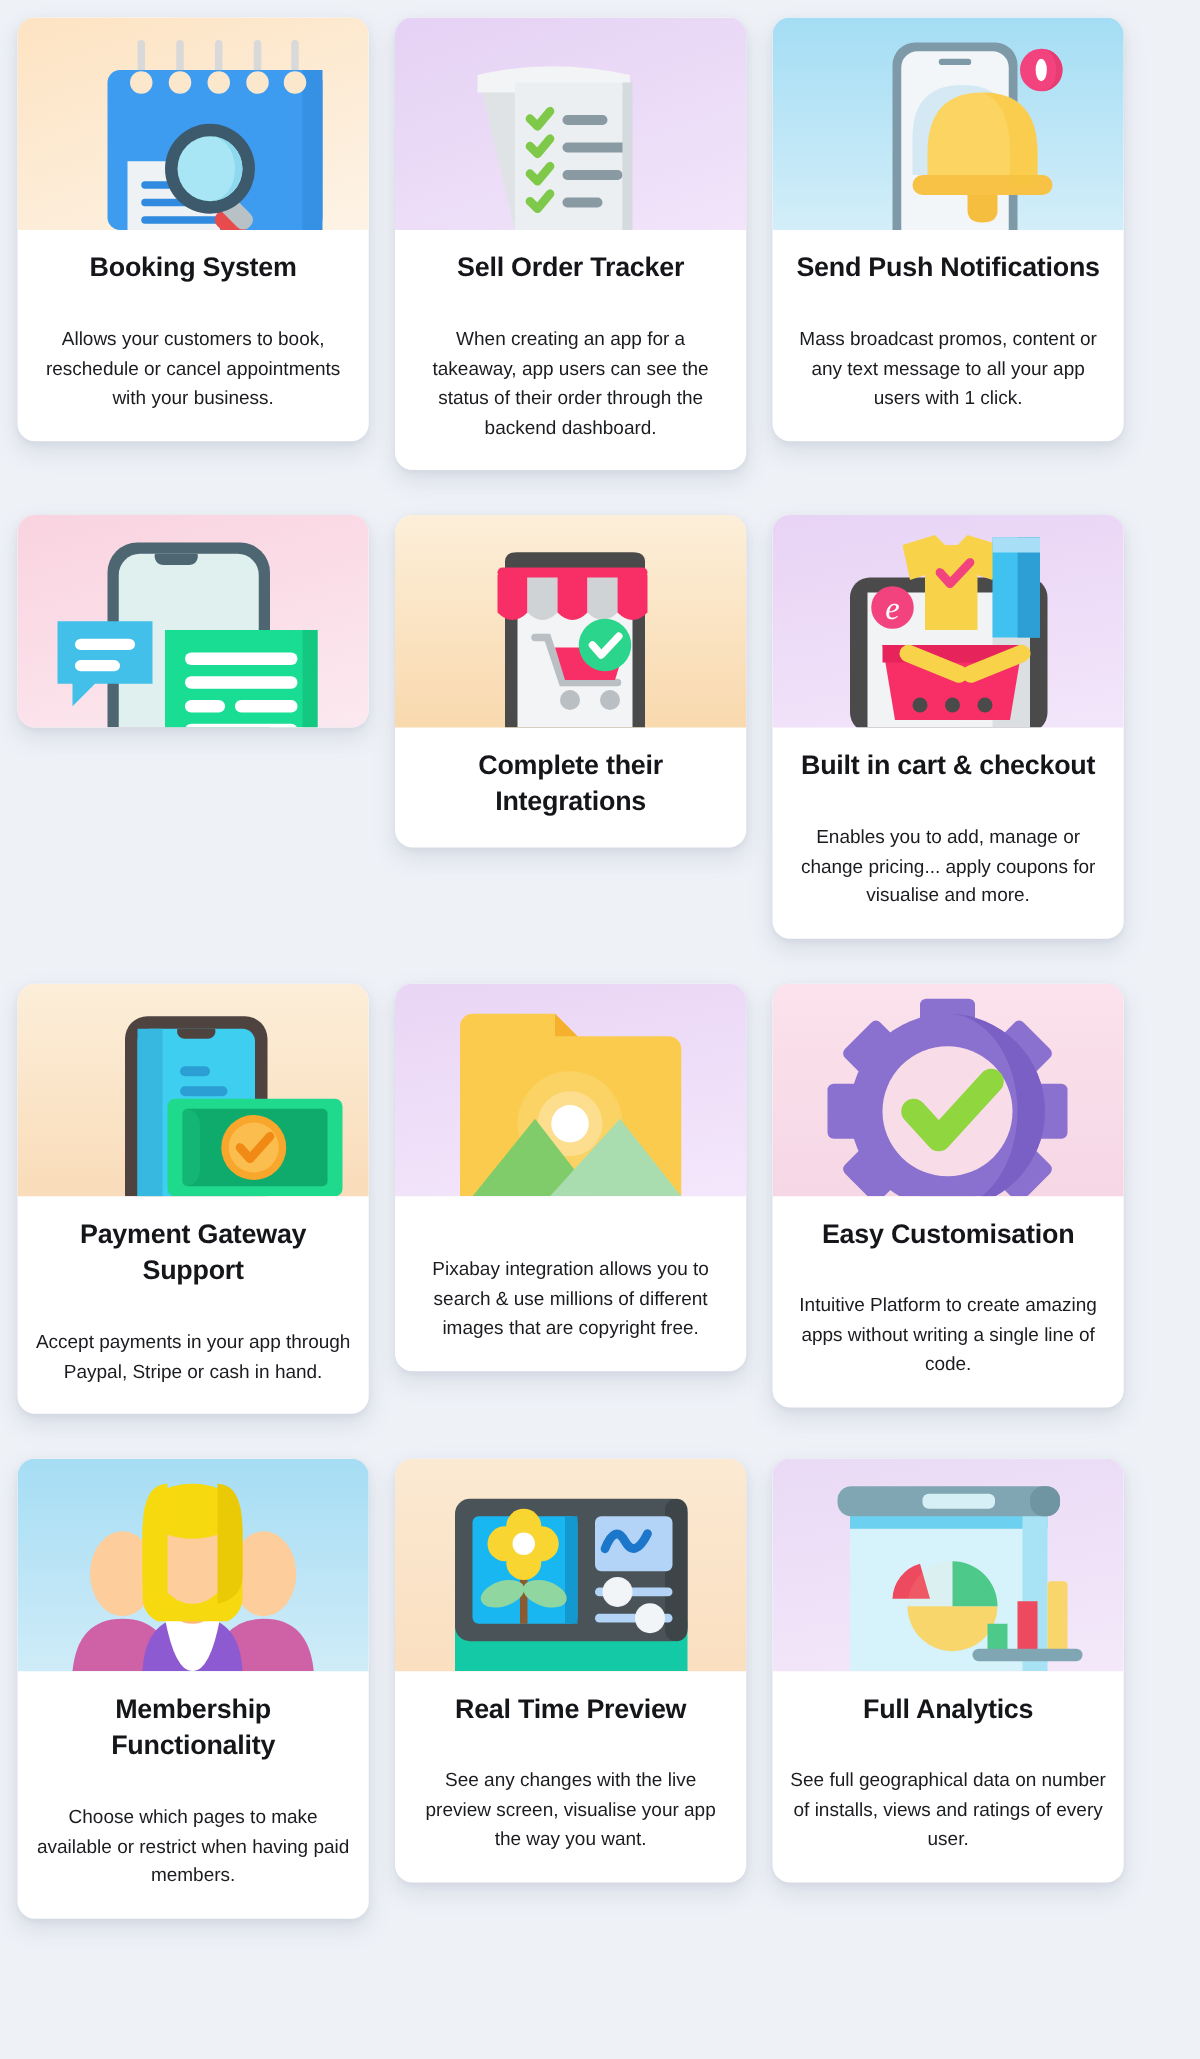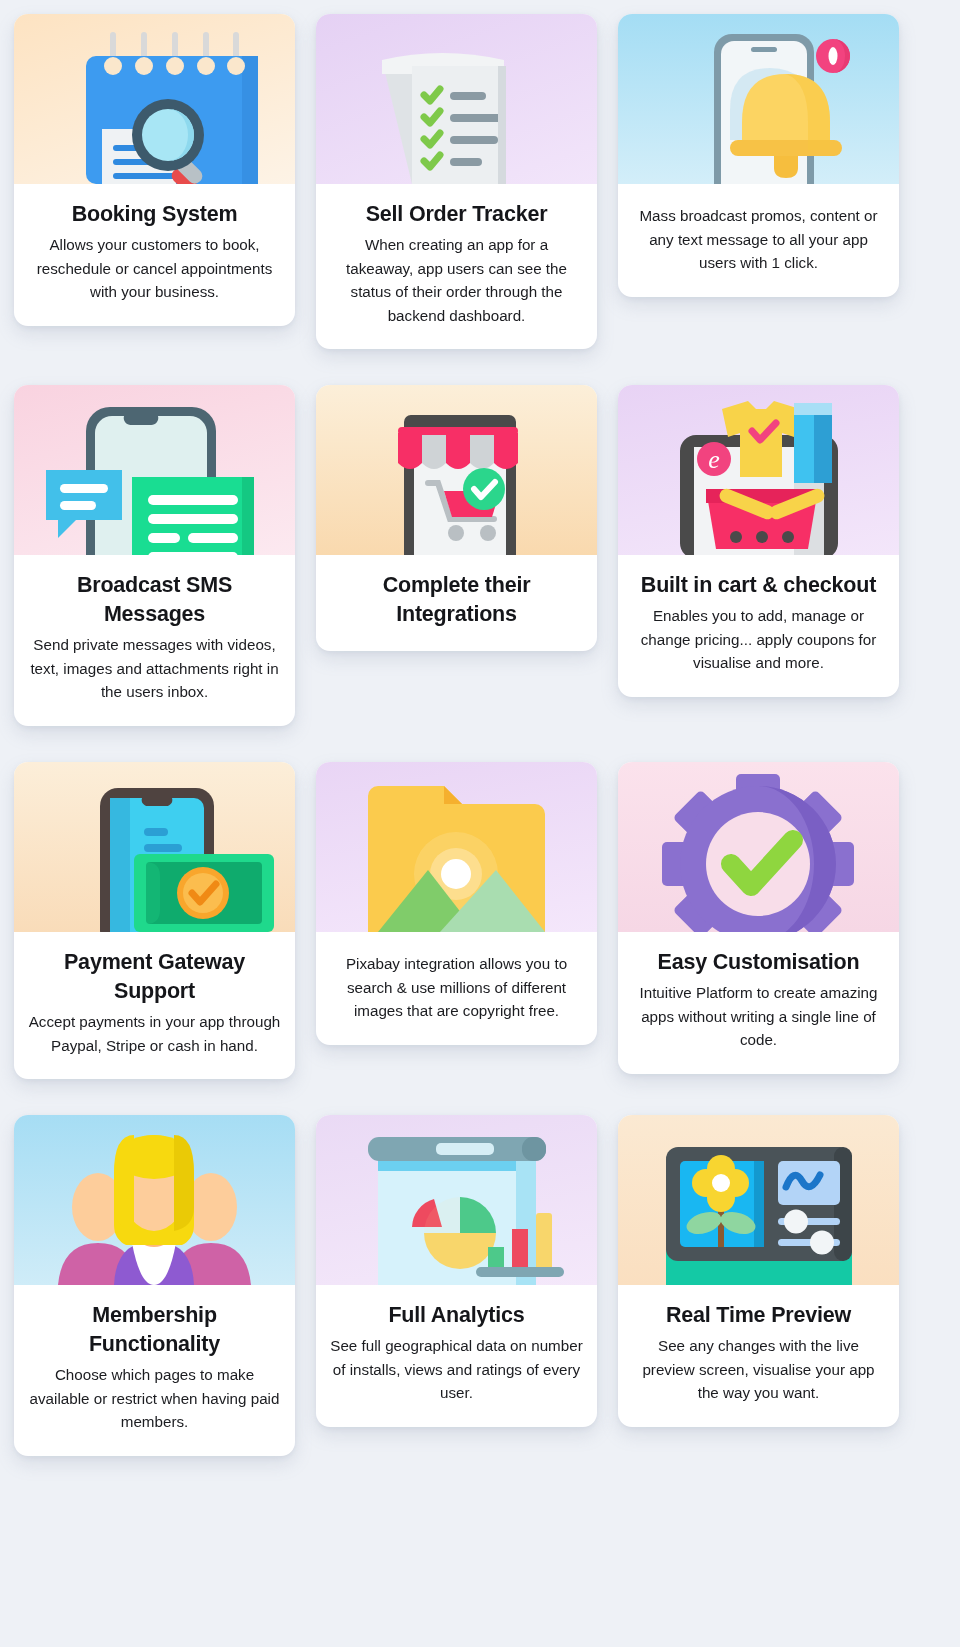--- a/index.html
+++ b/index.html
@@ -35,21 +35,21 @@
     text-align: center;
   }
   .card-title {
     font-size: 21.5px;
     font-weight: bold;
     color: #15161a;
     line-height: 1.35;
     letter-spacing: -0.2px;
   }
   .card-desc {
-    margin-top: 4px;
+    margin-top: 31px;
     font-size: 15.2px;
     color: #1b1c20;
     line-height: 1.55;
   }
   svg.art { position: absolute; left: 0; top: 0; width: 100%; height: 100%; display: block; }
 </style>
 </head>
 <body>
 
 <div class="grid">
@@ -129,20 +129,21 @@
         <rect x="112" y="126" width="112" height="16" rx="8" fill="#f7c246"></rect>
         <path d="M156 142 h24 v12 q0 10 -12 10 q-12 0 -12 -10 z" fill="#f6be3e"></path>
         <path d="M168 60 q44 0 44 48 v28 h-22 v-28 q0 -40 -22 -48" fill="#f7c73f" opacity="0.55"></path>
         <circle cx="215" cy="42" r="17" fill="#f2437f"></circle>
         <circle cx="215" cy="42" r="17" fill="none"></circle>
         <ellipse cx="215" cy="42" rx="4.5" ry="9" fill="#ffffff"></ellipse>
         <path d="M215 25 a17 17 0 0 1 0 34 a12 17 0 0 0 0 -34" fill="#e83a73"></path>
       </svg>
     </div>
     <div class="card-body">
+      <div class="card-title">Send Push Notifications</div>
       <div class="card-desc">Mass broadcast promos, content or any text message to all your app users with 1 click.</div>
     </div>
   </div>
 
   <div class="card">
     <div class="card-media" style="background:linear-gradient(165deg,#f9d3e0,#fce9f0);">
       <svg class="art" viewBox="0 0 281 170">
         <rect x="72" y="22" width="130" height="175" rx="24" fill="#4d6672"></rect>
         <rect x="81" y="31" width="112" height="157" rx="17" fill="#dff0ef"></rect>
         <path d="M110 31 h34 a7 7 0 0 1 -7 9 h-20 a7 7 0 0 1 -7 -9 z" fill="#4d6672"></path>
@@ -154,24 +155,20 @@
         <path d="M118 92 h122 v86 h-122 z" fill="#19dd92"></path>
         <path d="M228 92 h12 v86 h-12 z" fill="#14c882"></path>
         <g fill="#ffffff">
           <rect x="134" y="110" width="90" height="10" rx="5"></rect>
           <rect x="134" y="129" width="90" height="10" rx="5"></rect>
           <rect x="134" y="148" width="32" height="10" rx="5"></rect>
           <rect x="174" y="148" width="50" height="10" rx="5"></rect>
           <rect x="134" y="167" width="90" height="10" rx="5"></rect>
         </g>
       </svg>
-    </div>
-    <div class="card-body">
-      <div class="card-title">Broadcast SMS Messages</div>
-      <div class="card-desc">Send private messages with videos, text, images and attachments right in the users inbox.</div>
     </div>
   </div>
 
   <div class="card">
     <div class="card-media" style="background:linear-gradient(180deg,#fcefd9,#f9d9ae);">
       <svg class="art" viewBox="0 0 281 170">
         <rect x="88" y="30" width="112" height="150" rx="10" fill="#4a4a4a"></rect>
         <rect x="98" y="46" width="92" height="134" fill="#f2f4f5"></rect>
         <rect x="88" y="30" width="112" height="16" rx="7" fill="#4a4a4a"></rect>
         <g>
@@ -313,47 +310,20 @@
         <path d="M100 60 q0 -40 40 -40 q40 0 40 40 v50 q0 14 -12 20 h-56 q-12 -6 -12 -20 z" fill="#f7d90f"></path>
         <ellipse cx="140" cy="78" rx="31" ry="38" fill="#fdcd9b"></ellipse>
         <path d="M104 52 q8 -32 36 -32 q28 0 36 32 q-16 12 -36 12 q-20 0 -36 -12 z" fill="#f7d90f"></path>
         <path d="M100 58 q0 -38 20 -38 v96 q-20 -4 -20 -24 z" fill="#f7d90f"></path>
         <path d="M180 58 q0 -38 -20 -38 v96 q20 -4 20 -24 z" fill="#eaca06"></path>
       </svg>
     </div>
     <div class="card-body">
       <div class="card-title">Membership Functionality</div>
       <div class="card-desc">Choose which pages to make available or restrict when having paid members.</div>
-    </div>
-  </div>
-
-  <div class="card">
-    <div class="card-media" style="background:linear-gradient(170deg,#eadaf5,#f4e8fa);">
-      <svg class="art" viewBox="0 0 281 170">
-        <rect x="62" y="42" width="158" height="128" fill="#d6f2fb"></rect>
-        <rect x="62" y="42" width="158" height="14" fill="#6cd0f0"></rect>
-        <rect x="200" y="42" width="20" height="128" fill="#a8e3f5"></rect>
-        <rect x="52" y="22" width="178" height="24" rx="11" fill="#7fa6b2"></rect>
-        <rect x="206" y="22" width="24" height="24" rx="11" fill="#6e95a1"></rect>
-        <rect x="120" y="28" width="58" height="12" rx="5" fill="#d6eef5"></rect>
-        <path d="M108 118 a36 36 0 0 0 36 36 a36 36 0 0 0 36 -36 z" fill="#f8d66b"></path>
-        <path d="M144 82 a36 36 0 0 1 36 36 h-36 z" fill="#4dc98a"></path>
-        <path d="M104 78 a30 30 0 0 0 -22 28 h30 z" fill="#ee4a5f" transform="translate(14,6)"></path>
-        <path d="M144 82 a36 36 0 0 0 -36 36 h36 z" fill="#fbe29a" opacity="0.1"></path>
-        <g>
-          <rect x="172" y="132" width="16" height="24" fill="#4dc98a"></rect>
-          <rect x="196" y="114" width="16" height="42" fill="#ee4a5f"></rect>
-          <rect x="220" y="98" width="16" height="58" rx="3" fill="#f8d66b"></rect>
-        </g>
-        <rect x="160" y="152" width="88" height="10" rx="5" fill="#7fa6b2"></rect>
-      </svg>
-    </div>
-    <div class="card-body">
-      <div class="card-title">Full Analytics</div>
-      <div class="card-desc">See full geographical data on number of installs, views and ratings of every user.</div>
     </div>
   </div>
 
   <div class="card">
     <div class="card-media" style="background:linear-gradient(180deg,#fbe9d2,#fadfc0);">
       <svg class="art" viewBox="0 0 281 170">
         <rect x="48" y="130" width="186" height="40" fill="#14c9a5"></rect>
         <rect x="48" y="32" width="186" height="114" rx="12" fill="#4a5358"></rect>
         <rect x="216" y="32" width="18" height="114" rx="9" fill="#3d4549"></rect>
         <rect x="62" y="46" width="84" height="86" rx="5" fill="#19b7f2"></rect>
@@ -375,13 +345,40 @@
         <rect x="160" y="124" width="62" height="7" rx="3.5" fill="#b3d4f7"></rect>
         <circle cx="204" cy="127.5" r="12" fill="#f2f5f7"></circle>
       </svg>
     </div>
     <div class="card-body">
       <div class="card-title">Real Time Preview</div>
       <div class="card-desc">See any changes with the live preview screen, visualise your app the way you want.</div>
     </div>
   </div>
 
+  <div class="card">
+    <div class="card-media" style="background:linear-gradient(170deg,#eadaf5,#f4e8fa);">
+      <svg class="art" viewBox="0 0 281 170">
+        <rect x="62" y="42" width="158" height="128" fill="#d6f2fb"></rect>
+        <rect x="62" y="42" width="158" height="14" fill="#6cd0f0"></rect>
+        <rect x="200" y="42" width="20" height="128" fill="#a8e3f5"></rect>
+        <rect x="52" y="22" width="178" height="24" rx="11" fill="#7fa6b2"></rect>
+        <rect x="206" y="22" width="24" height="24" rx="11" fill="#6e95a1"></rect>
+        <rect x="120" y="28" width="58" height="12" rx="5" fill="#d6eef5"></rect>
+        <path d="M108 118 a36 36 0 0 0 36 36 a36 36 0 0 0 36 -36 z" fill="#f8d66b"></path>
+        <path d="M144 82 a36 36 0 0 1 36 36 h-36 z" fill="#4dc98a"></path>
+        <path d="M104 78 a30 30 0 0 0 -22 28 h30 z" fill="#ee4a5f" transform="translate(14,6)"></path>
+        <path d="M144 82 a36 36 0 0 0 -36 36 h36 z" fill="#fbe29a" opacity="0.1"></path>
+        <g>
+          <rect x="172" y="132" width="16" height="24" fill="#4dc98a"></rect>
+          <rect x="196" y="114" width="16" height="42" fill="#ee4a5f"></rect>
+          <rect x="220" y="98" width="16" height="58" rx="3" fill="#f8d66b"></rect>
+        </g>
+        <rect x="160" y="152" width="88" height="10" rx="5" fill="#7fa6b2"></rect>
+      </svg>
+    </div>
+    <div class="card-body">
+      <div class="card-title">Full Analytics</div>
+      <div class="card-desc">See full geographical data on number of installs, views and ratings of every user.</div>
+    </div>
+  </div>
+
 </div>
 
 </body></html>

